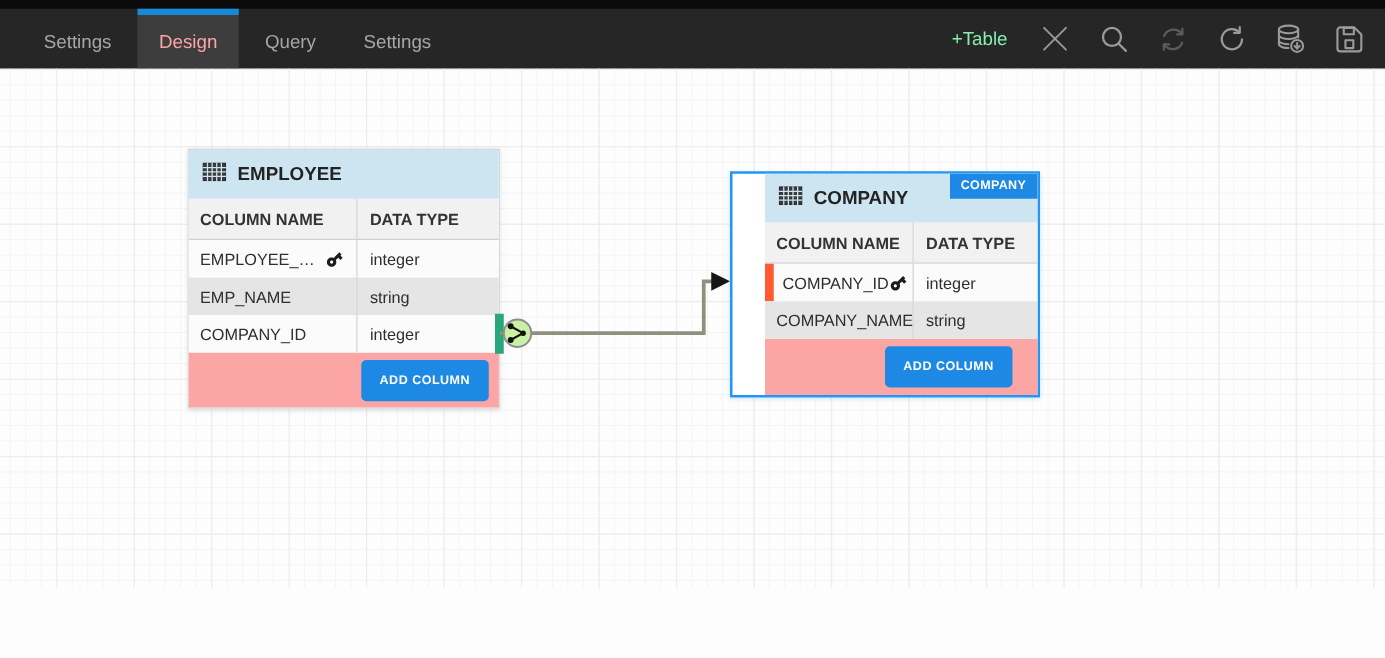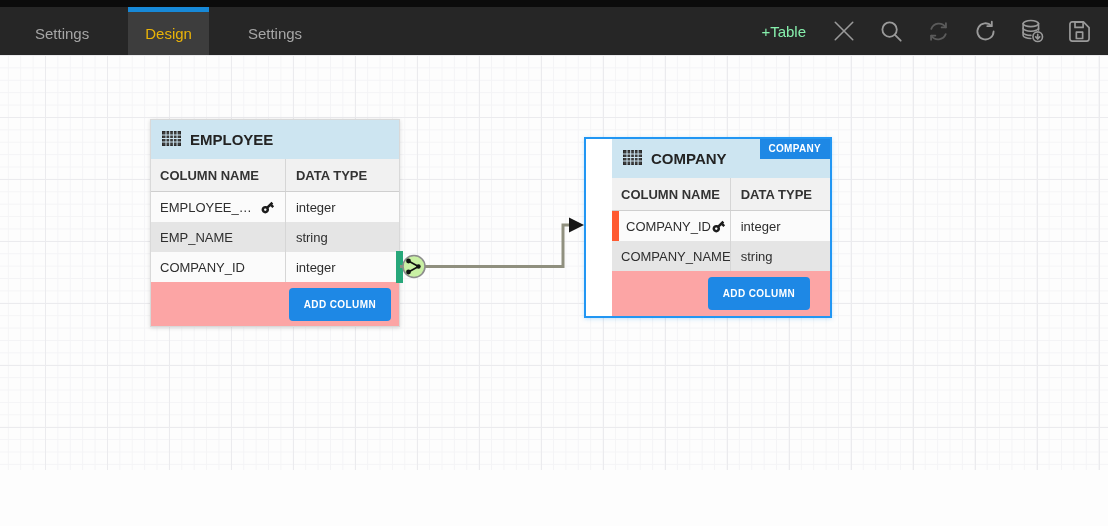--- a/index.html
+++ b/index.html
@@ -2,24 +2,24 @@
 <html><head>
 <meta charset="utf-8">
 <style>
   * { margin:0; padding:0; box-sizing:border-box; }
   html,body { width:1108px; height:526px; font-family:"Liberation Sans", sans-serif; }
   .app { position:relative; width:1108px; height:526px; overflow:hidden; background:#fdfdfd; }
 
   
   .navbar { position:absolute; top:0; left:0; width:100%; height:55px; background:#262626; }
   .nav-topstrip { position:absolute; top:0; left:0; width:100%; height:7px; background:#0b0b0b; }
-  .nav-tabs { position:absolute; top:7px; left:18px; height:48px; display:flex; gap:22px; }
+  .nav-tabs { position:absolute; top:7px; left:18px; height:48px; display:flex; gap:4px; }
   .tab { display:flex; align-items:center; padding:0 17px; color:#a6a6a6; font-size:15px;
          border-top:5px solid transparent; cursor:default; }
-  .tab.active { background:#3d3d3d; color:#eab308; border-top:5px solid #1789d8; }
+  .tab.active { background:#3d3d3d; color:#fca5a5; border-top:5px solid #1789d8; }
   .nav-actions { position:absolute; top:7px; right:14px; height:48px; display:flex; align-items:center; gap:17px; }
   .add-table { color:#86efac; font-size:15px; margin-right:6px; }
   .nav-icon { display:flex; align-items:center; justify-content:center; width:30px; height:30px; }
   .nav-icon svg { display:block; }
 
   
   .canvas { position:absolute; top:55px; left:0; width:1108px; height:415px;
     background-color:#fdfdfd;
     background-image:
       linear-gradient(#ebebee 1px, transparent 1px),
@@ -66,20 +66,23 @@
     <div class="nav-topstrip"></div>
 
     <div class="nav-tabs">
       <div class="tab">
         <span>Settings</span>
       </div>
       <div class="tab active">
         <span>Design</span>
       </div>
       <div class="tab">
+        <span>Query</span>
+      </div>
+      <div class="tab">
         <span>Settings</span>
       </div>
     </div>
 
     <div class="nav-actions">
       <span class="add-table">+Table</span>
 
       <span class="nav-icon">
         <svg width="28" height="28" viewBox="0 0 24 24" fill="none" stroke="#9a9a9a" stroke-width="1.3" stroke-linecap="round">
           <line x1="4.5" y1="4.5" x2="19.5" y2="19.5"></line>

